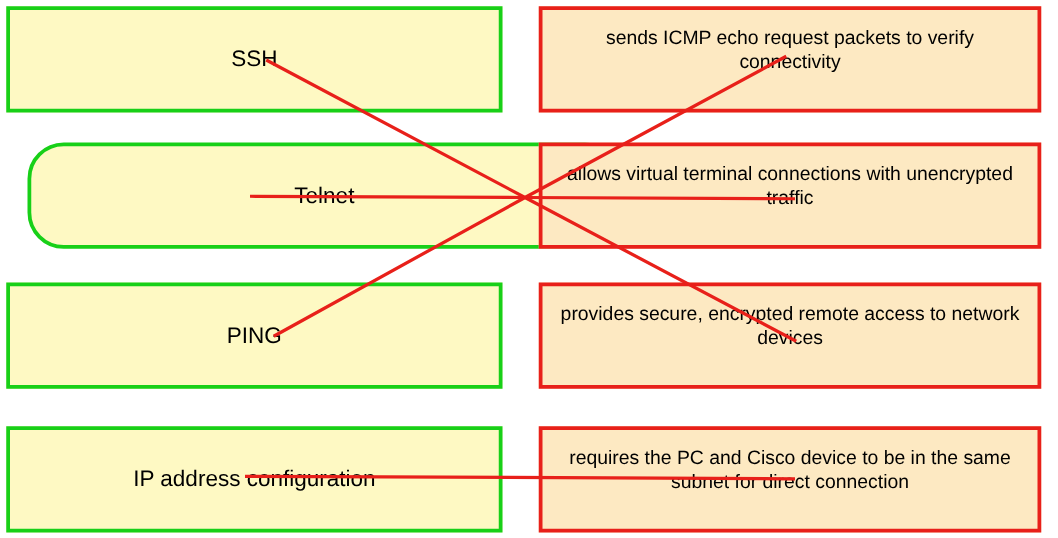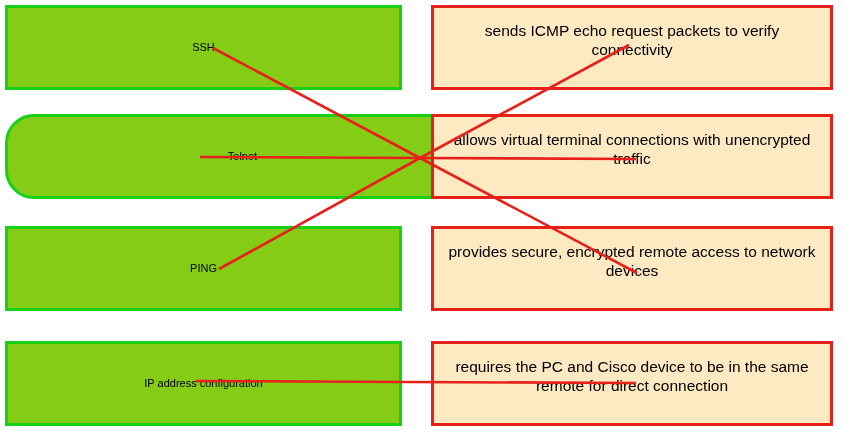--- a/index.html
+++ b/index.html
@@ -20,22 +20,22 @@
     box-sizing:border-box;
     display:flex;
     align-items:center;
     justify-content:center;
     text-align:center;
     line-height:1.22;
     color:#000000;
   }
   .term-box{
     border:3px solid #18d018;
-    background:#84cc16;
-    font-size:11px;
+    background:#fef9c3;
+    font-size:18px;
   }
   .def-box{
     border:3px solid #e8201a;
     background:#fde9c2;
     font-size:15.5px;
     padding:0 14px;
   }
   .box-label{
     display:block;
     width:100%;
@@ -52,21 +52,21 @@
 </style>
 </head>
 <body>
 
 <div id="stage">
 
   <div class="box term-box" style="left:5px;top:5px;width:397px;height:85px;">
     <span class="box-label">SSH</span>
   </div>
 
-  <div class="box term-box" style="left:5px;top:114px;width:475px;height:85px;border-radius:29px;">
+  <div class="box term-box" style="left:22px;top:114px;width:475px;height:85px;border-radius:29px;">
     <span class="box-label">Telnet</span>
   </div>
 
   <div class="box term-box" style="left:5px;top:226px;width:397px;height:85px;align-items:center;">
     <span class="box-label">PING</span>
   </div>
 
   <div class="box term-box" style="left:5px;top:341px;width:397px;height:85px;">
     <span class="box-label">IP address configuration</span>
   </div>
@@ -77,21 +77,21 @@
 
   <div class="box def-box" style="left:431px;top:114px;width:402px;height:85px;">
     <span class="box-label">allows virtual terminal connections with unencrypted traffic</span>
   </div>
 
   <div class="box def-box" style="left:431px;top:226px;width:402px;height:85px;">
     <span class="box-label">provides secure, encrypted remote access to network devices</span>
   </div>
 
   <div class="box def-box" style="left:431px;top:341px;width:402px;height:85px;">
-    <span class="box-label">requires the PC and Cisco device to be in the same remote for direct connection</span>
+    <span class="box-label">requires the PC and Cisco device to be in the same subnet for direct connection</span>
   </div>
 
   <svg id="connectors" viewBox="0 0 846 430">
     <polyline points="213,48 420,158 637,273" fill="none" stroke="#e8201a" stroke-width="2.6"></polyline>
     <polyline points="200,157 420,158 636,159" fill="none" stroke="#e8201a" stroke-width="2.6"></polyline>
     <polyline points="219,269 420,158 629,45" fill="none" stroke="#e8201a" stroke-width="2.6"></polyline>
     <polyline points="196,381 636,383" fill="none" stroke="#e8201a" stroke-width="2.6"></polyline>
   </svg>
 
 </div>

